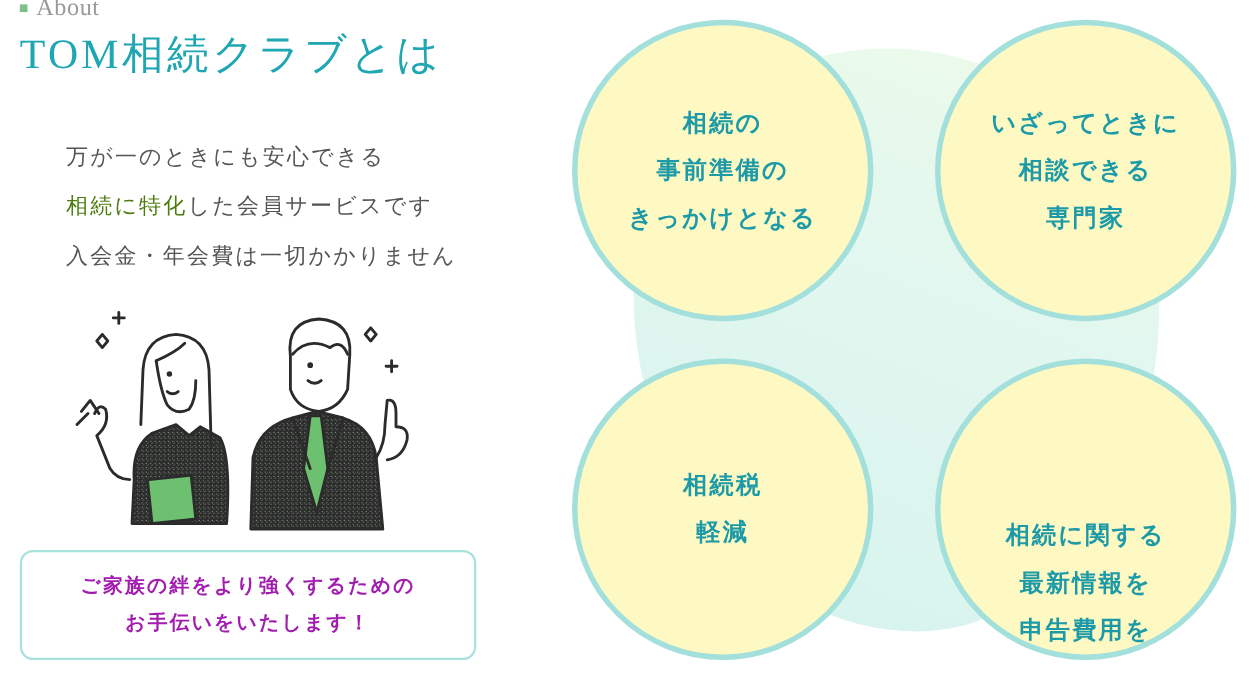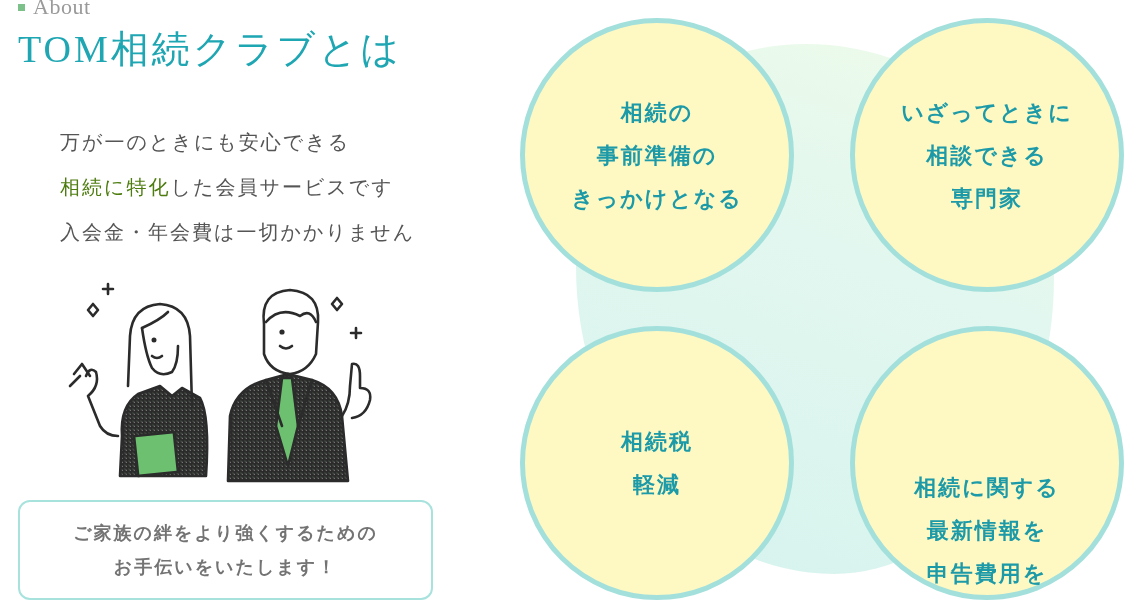--- a/index.html
+++ b/index.html
@@ -26,21 +26,21 @@
       position: absolute; left: 18px; top: 120px;
       font-size: 20px; line-height: 45px; color: #555; letter-spacing: 2px; margin-left: 42px;
     }
     .lead .hl { color: #4d7c0f; }
     .lead p { margin: 0; white-space: nowrap; }
     .illus { position: absolute; left: 60px; top: 276px; width: 320px; height: 210px; }
     .callout {
       position: absolute; left: 18px; top: 500px; width: 415px; height: 100px;
       border: 2px solid #a8e2dd; border-radius: 12px; box-sizing: border-box;
       display: flex; flex-direction: column; justify-content: center; align-items: center;
-      font-size: 18px; font-weight: bold; color: #737373; letter-spacing: 2px; line-height: 34px;
+      font-size: 18px; font-weight: bold; color: #a21caf; letter-spacing: 2px; line-height: 34px;
     }
     .blob {
       position: absolute; left: 576px; top: 44px; width: 478px; height: 530px;
       border-radius: 48% 52% 46% 54% / 42% 44% 56% 58%;
       background: linear-gradient(200deg, #eefbe9 0%, #e2f7ef 40%, #d6f3ee 100%);
     }
     .circle {
       position: absolute; width: 264px; height: 264px; border-radius: 50%;
       border: 5px solid #a3e0dc; background: #fef9c3; box-sizing: content-box;
       display: flex; flex-direction: column; justify-content: center; align-items: center;

